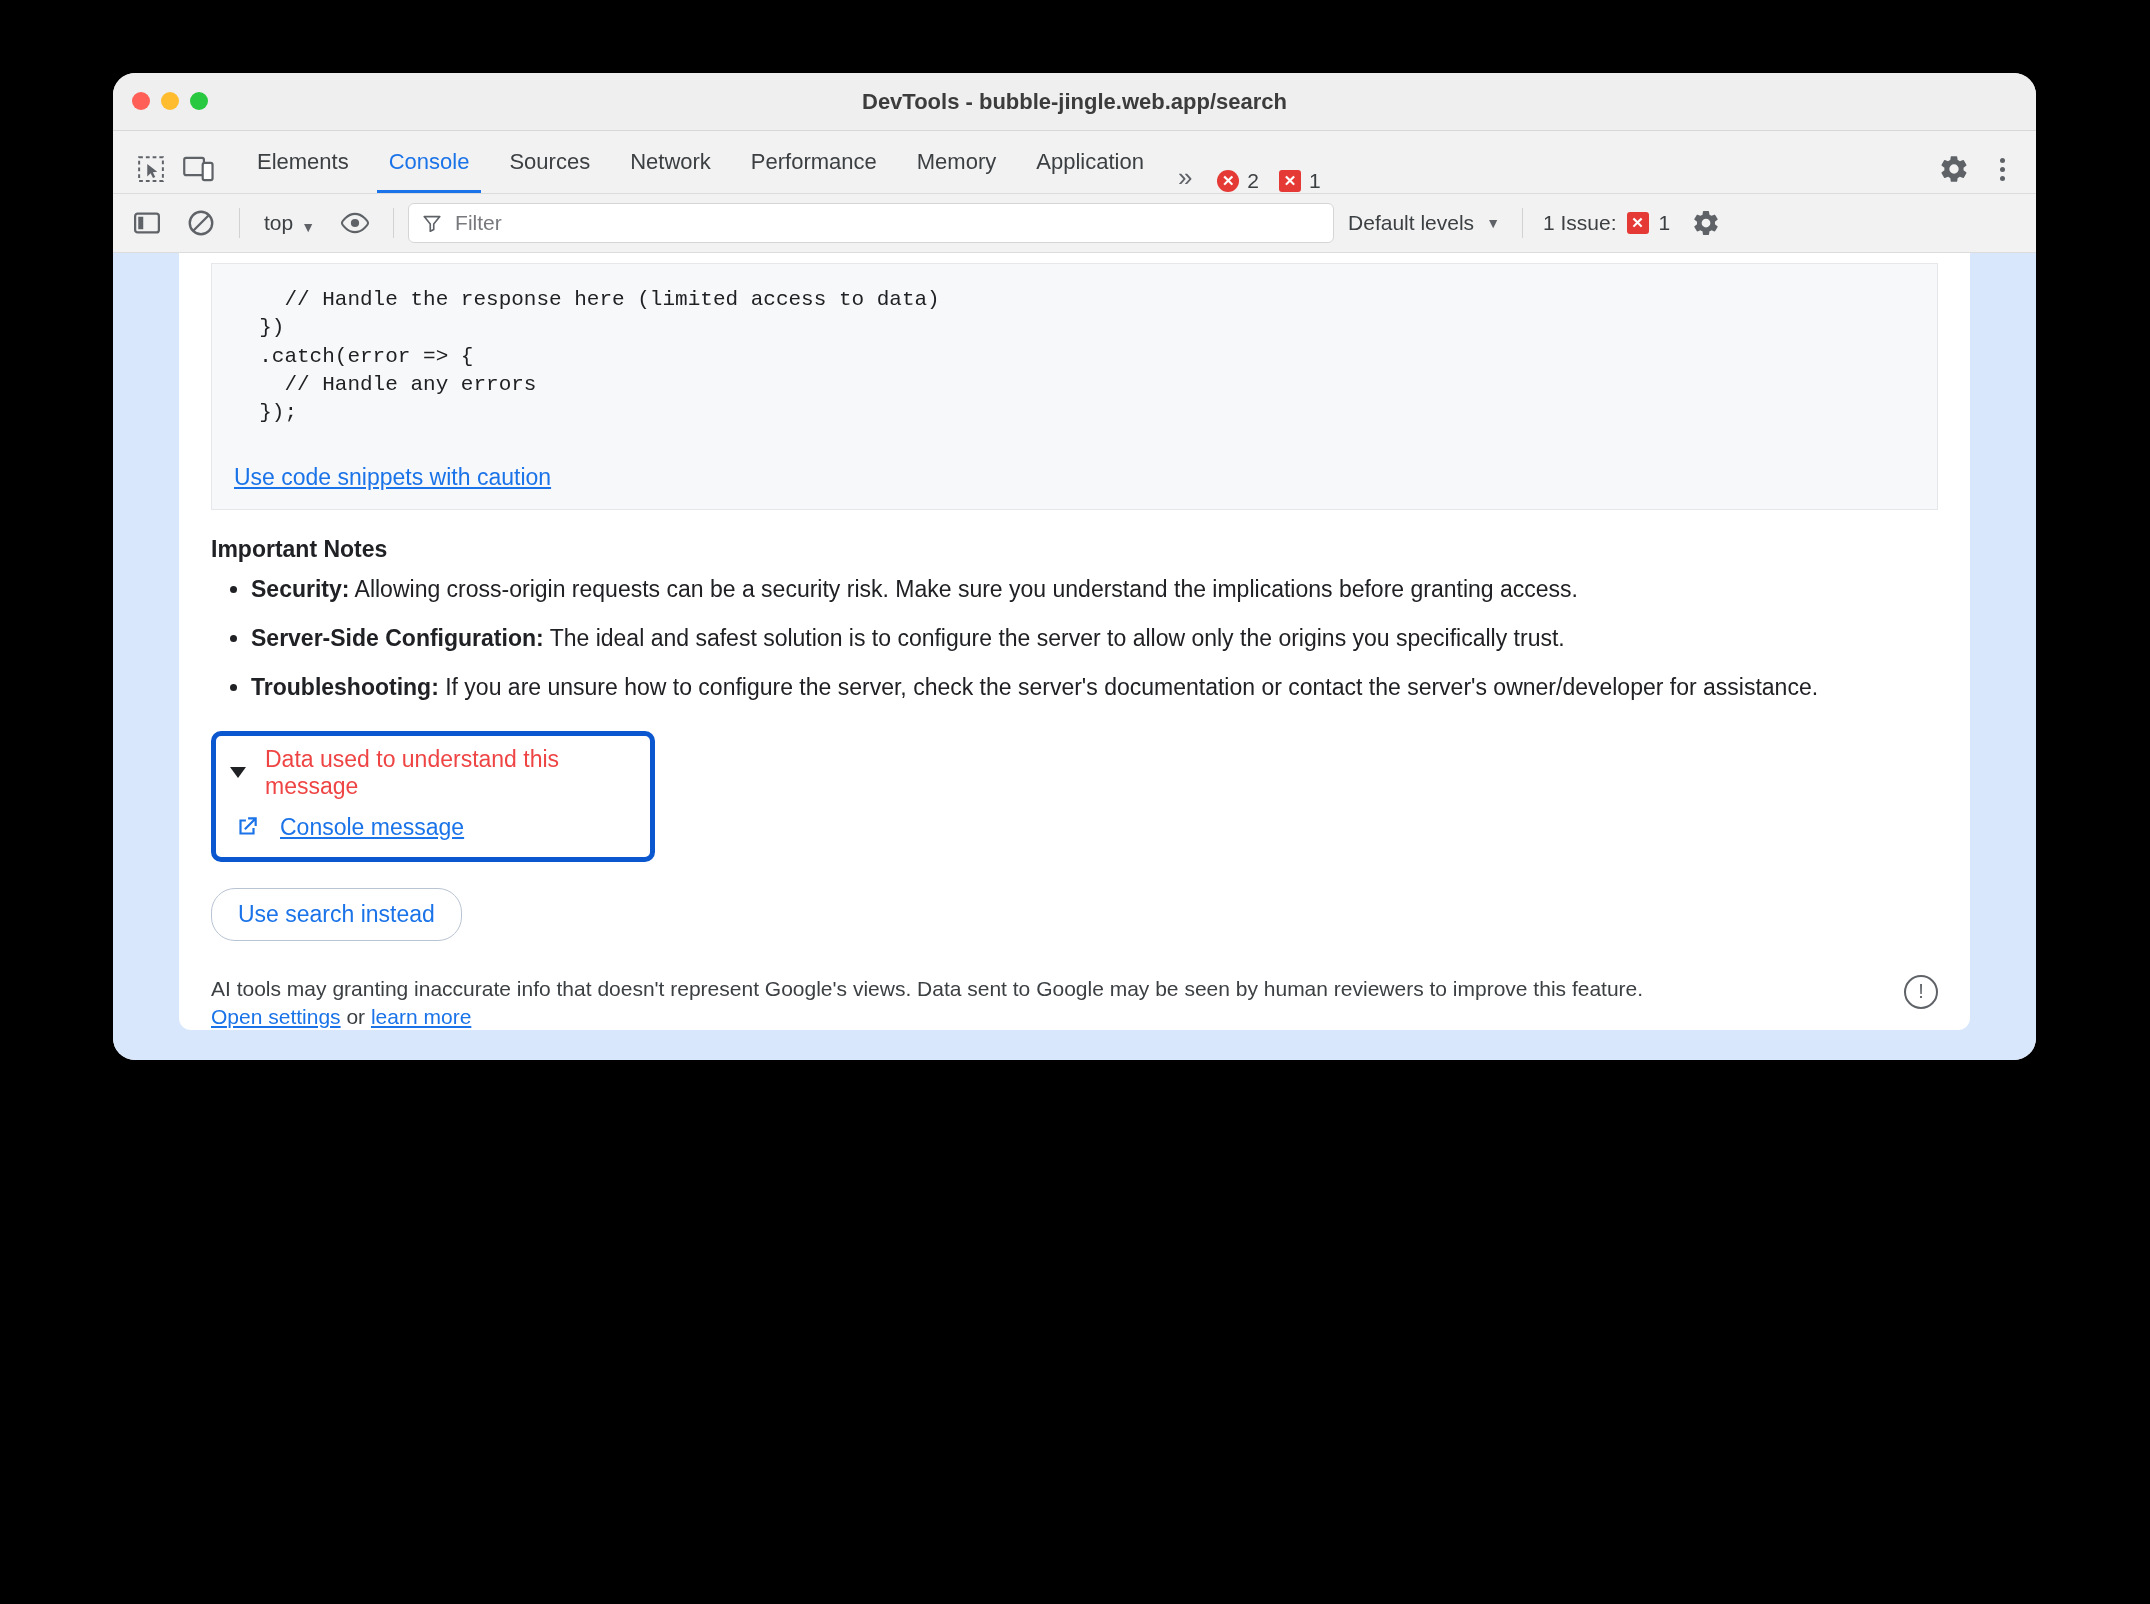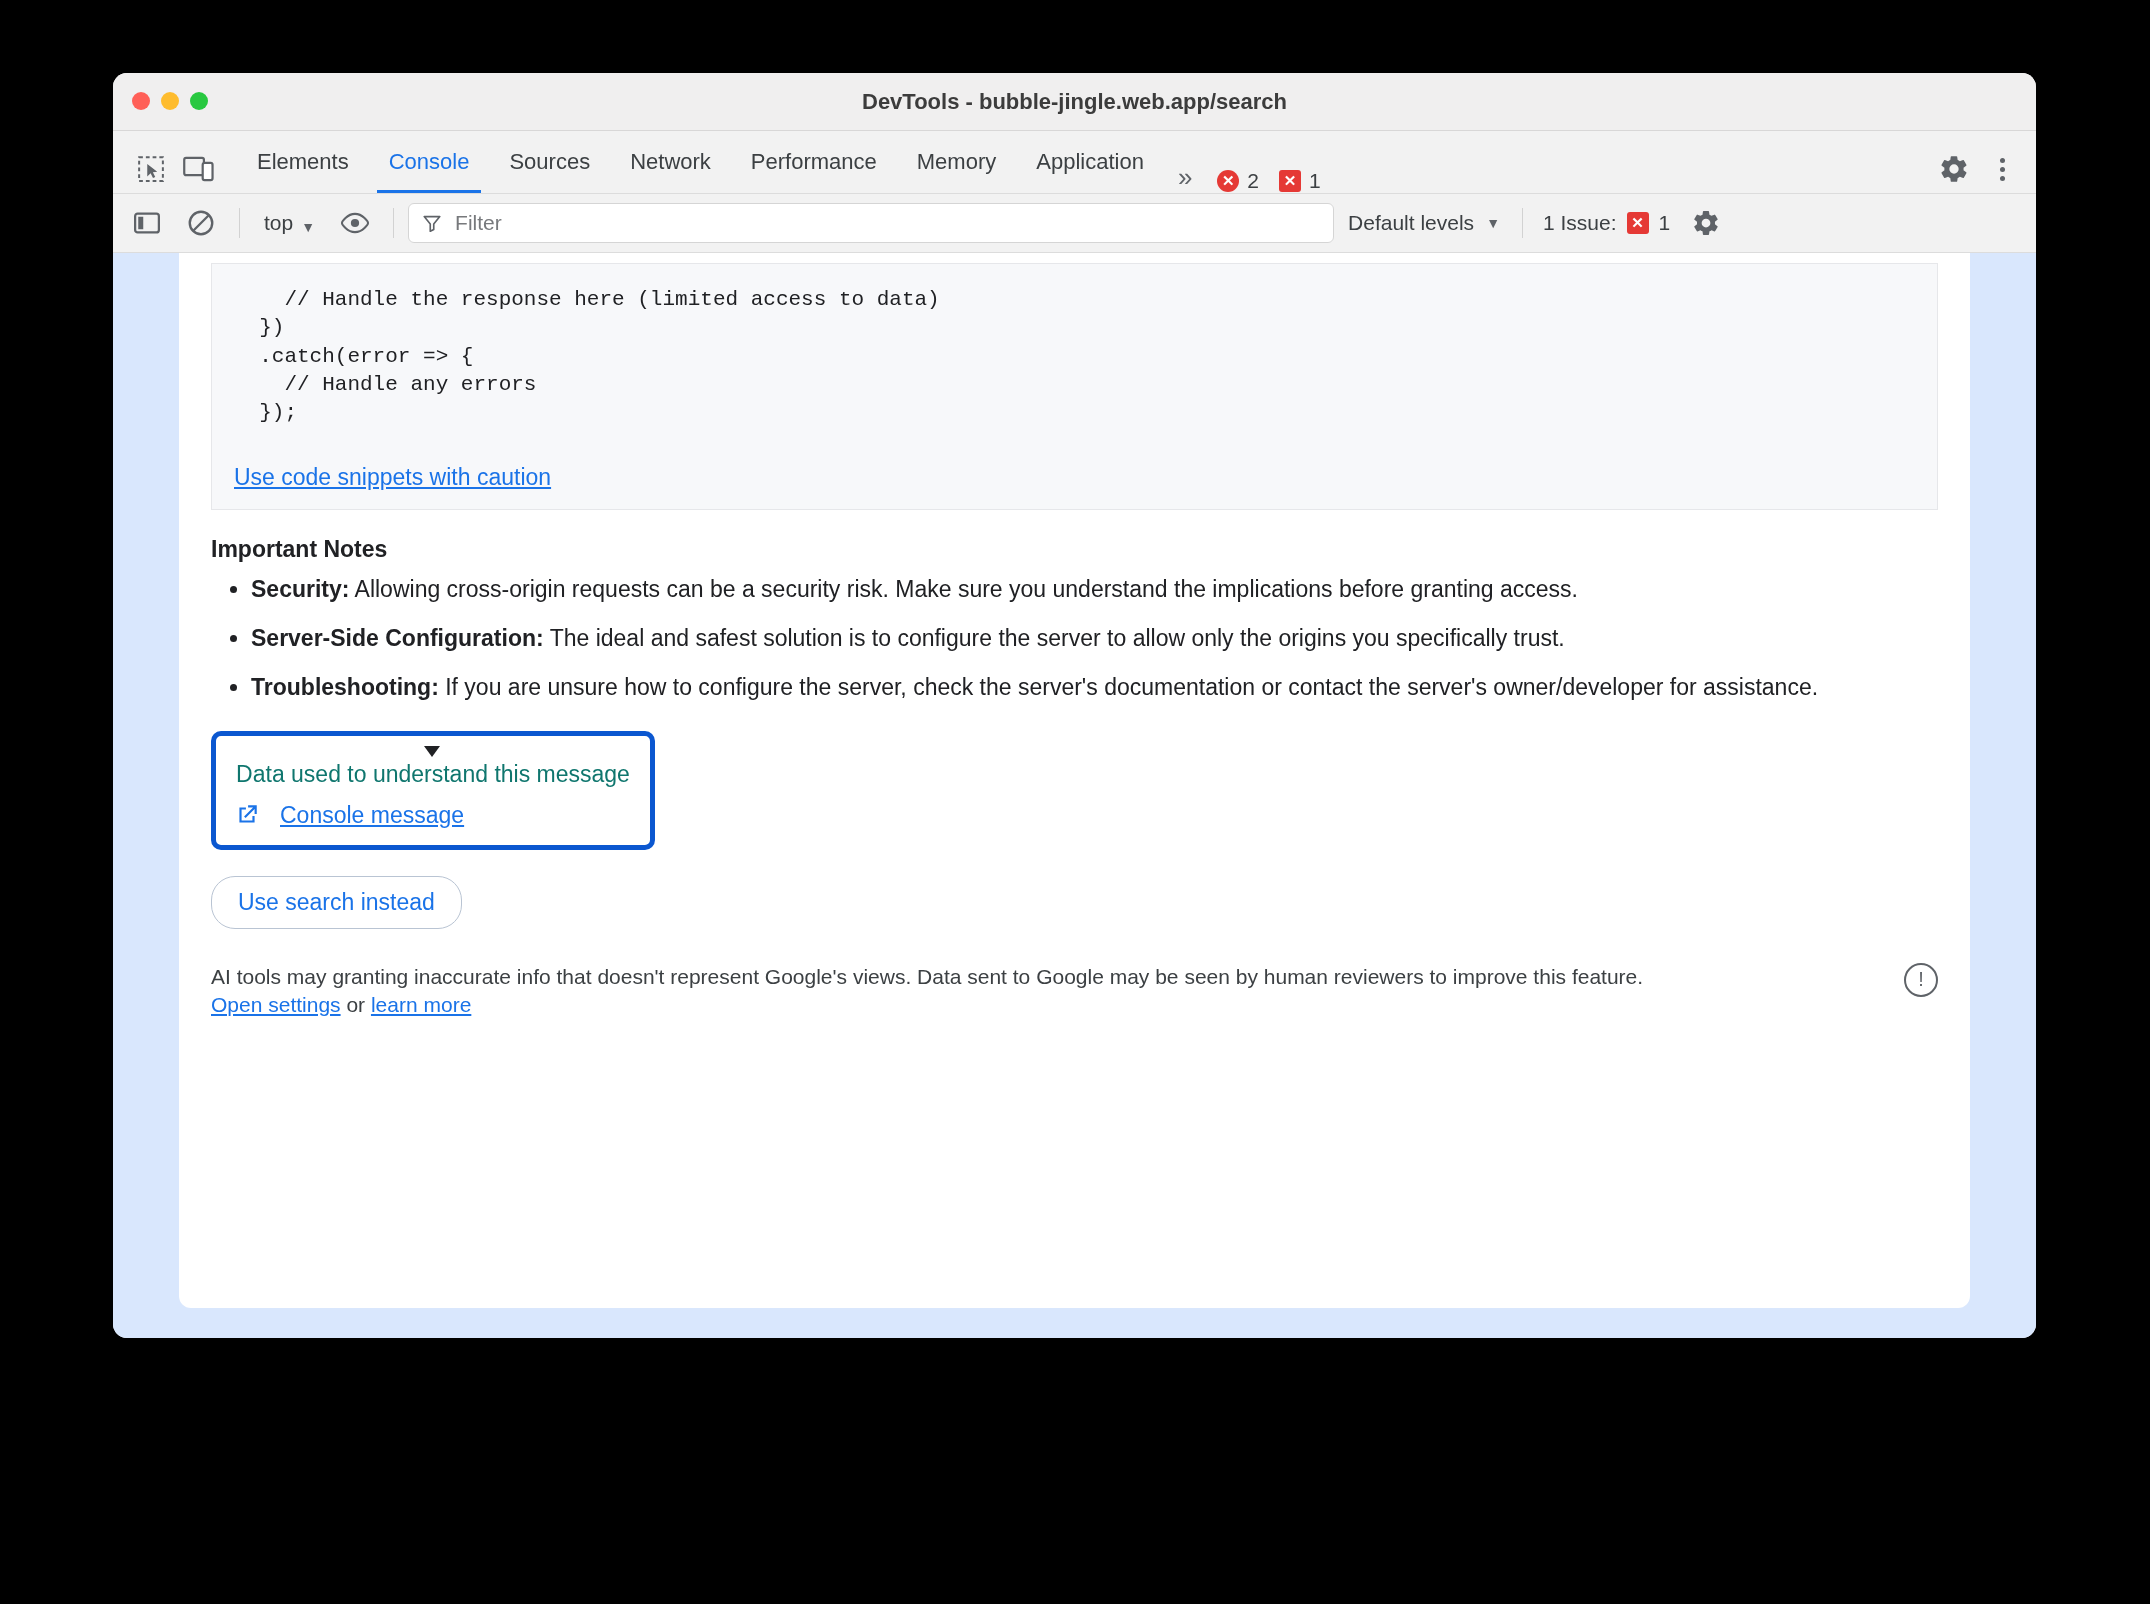--- a/index.html
+++ b/index.html
@@ -11,23 +11,23 @@
     overflow: hidden;
   }
   body {
     font-family: "Liberation Sans", sans-serif;
   }
   .window {
     position: absolute;
     left: 113px;
     top: 73px;
     width: 1923px;
-    height: 1265px;
+    height: 987px;
     background: #f2f2f2;
-    border-radius: 14px;
+    border-radius: 22px;
     box-shadow: 0 6px 28px rgba(0,0,0,0.45);
     overflow: hidden;
     display: flex;
     flex-direction: column;
   }
   
   .titlebar {
     position: relative;
     height: 57px;
     background: #f0efef;
@@ -277,23 +277,22 @@
     border: 5px solid #0b57d0;
     border-radius: 10px;
     width: 444px;
     padding: 10px 14px 16px 14px;
     box-sizing: border-box;
   }
   .data-used-header {
     display: flex;
     align-items: center;
     font-size: 23px;
-    color: #0f766e;
-    gap: 4px;
-    flex-direction: column;
+    color: #ef4444;
+    gap: 17px;
   }
   .tri {
     width: 0; height: 0;
     border-left: 8px solid transparent;
     border-right: 8px solid transparent;
     border-top: 11px solid #202124;
     margin-right: 2px;
   }
   .console-msg-row {
     display: flex;

